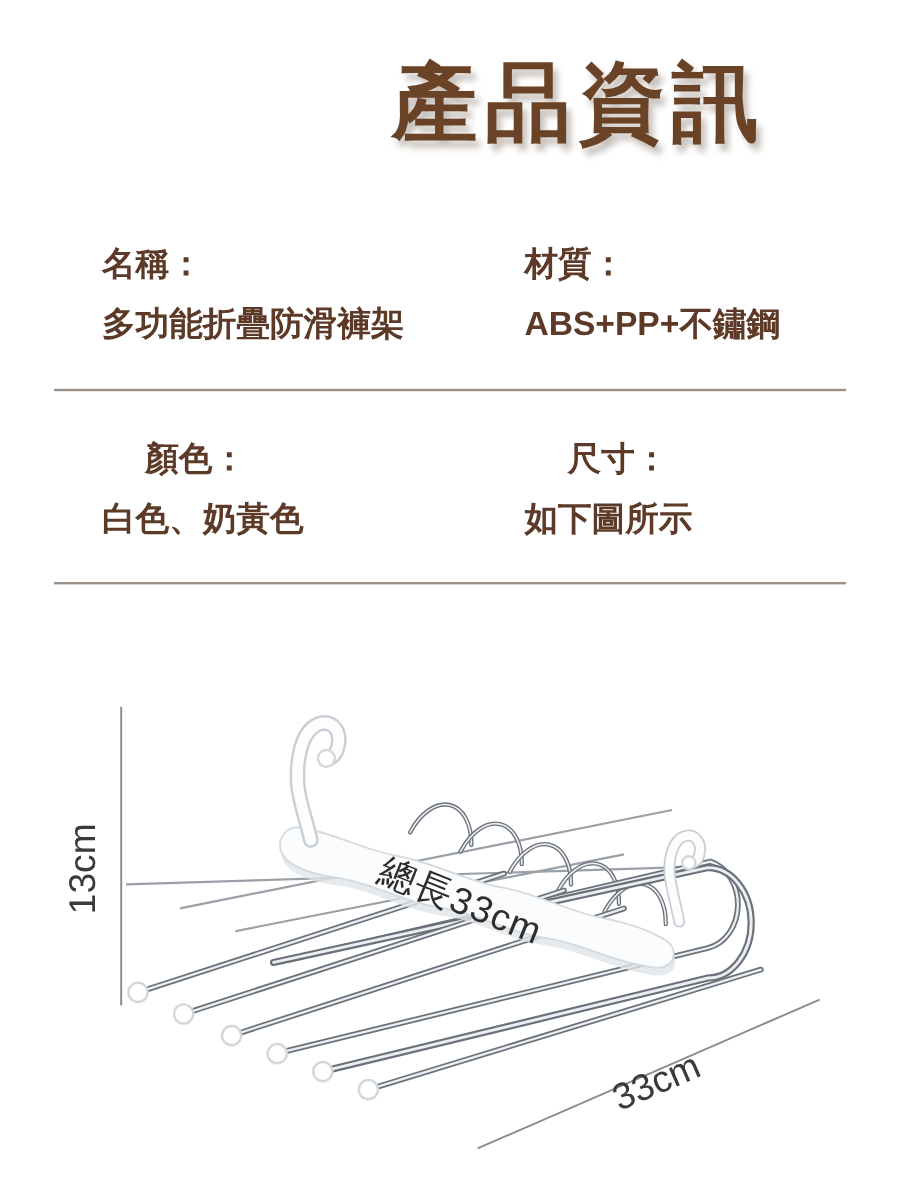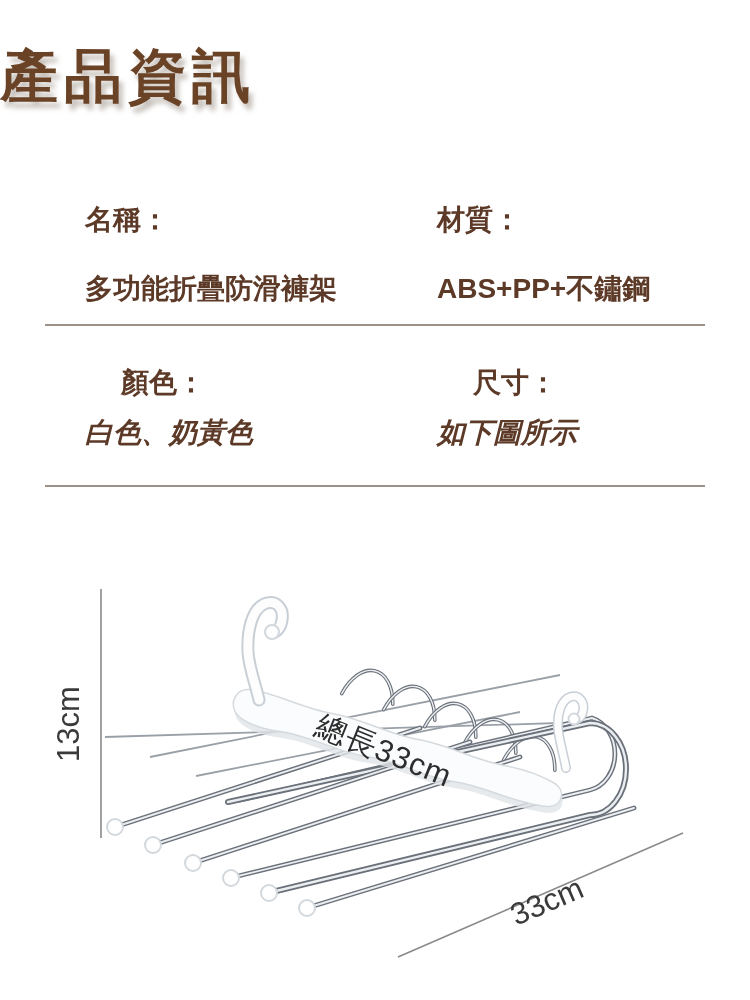--- a/index.html
+++ b/index.html
@@ -3,36 +3,36 @@
 <meta charset="utf-8">
 <style>
   html,body{margin:0;padding:0;}
   body{
     width:750px;height:1000px;position:relative;overflow:hidden;
     background:#ffffff;
     font-family:"Liberation Sans","DejaVu Sans",sans-serif;
   }
   .page-title{
     position:absolute;top:38px;left:0;width:638px;
-    text-align:left;margin:0;
-    font-size:58px;font-weight:700;letter-spacing:6px;
+    text-align:right;margin:0;
+    font-size:72px;font-weight:700;letter-spacing:6px;
     color:#6a4327;
     text-shadow:4px 6px 5px rgba(150,138,128,0.55);
   }
   .field{position:absolute;width:330px;}
   .field .lbl,.field .val{
     color:#5c3a27;font-size:28px;font-weight:600;line-height:1;
     white-space:nowrap;
   }
   .col-left{left:85px;}
   .col-right{left:437px;}
   .row1-lbl{top:206px;}
-  .row1-val{top:256px;margin-top:19px;}
+  .row1-val{top:256px;}
   .row2-lbl{top:369px;margin-left:36px;}
-  .row2-val{top:419px;font-style:italic;}
+  .row2-val{top:419px;}
   .pos{position:absolute;}
   .divider{
     position:absolute;left:45px;width:660px;height:2px;
     background:#9b9189;border:0;margin:0;
   }
   .div1{top:324px;}
   .div2{top:485px;}
   svg.diagram{position:absolute;left:0;top:0;}
   
   .mo{fill:none;stroke:#6b717a;stroke-width:4.8;stroke-linecap:round;stroke-linejoin:round;}

